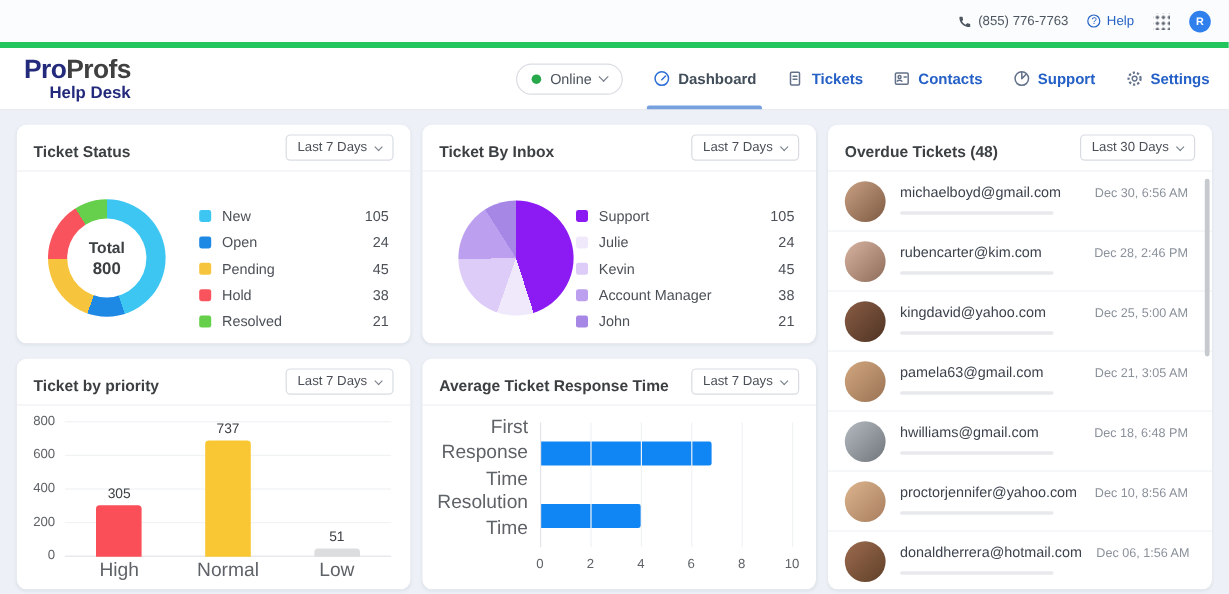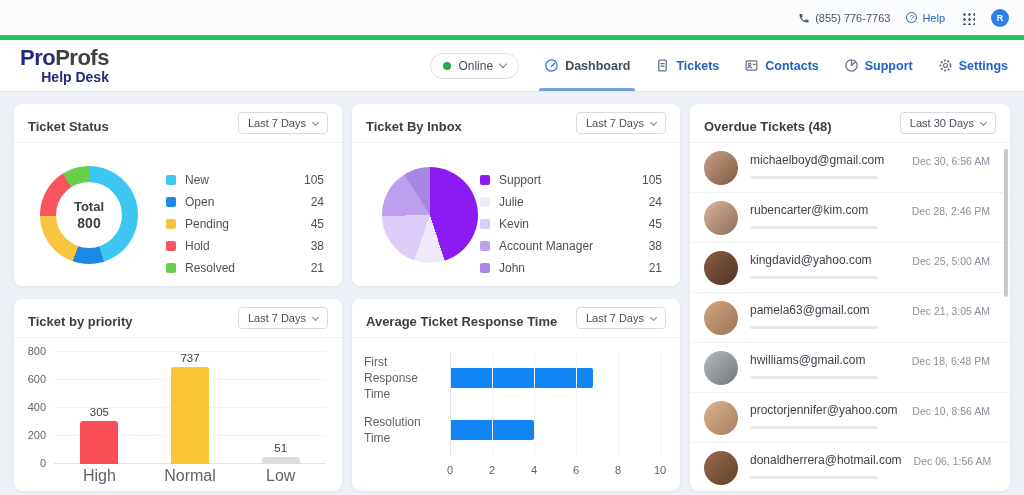--- a/index.html
+++ b/index.html
@@ -80,22 +80,22 @@
     justify-content:flex-end; height:100%; position:relative; z-index:1; }
   .bar-val { font-size:11.5px; color:#3c4043; margin-bottom:3px; }
   .vbar { width:38px; border-radius:3px 3px 0 0; }
   .cats { display:flex; height:24px; align-items:flex-end; padding-bottom:3px; }
   .cat { flex:1; text-align:center; font-size:16px; color:#5f6368; }
 
   
   .resp-body { flex:1; display:flex; padding:14px 20px 0 12px; }
   .resp-lcol { width:86px; position:relative; height:104px; flex-shrink:0; }
   .resp-lbl { position:absolute; right:10px; width:76px; height:40px; display:flex;
-    align-items:center; justify-content:flex-end; 
-    font-size:12px; color:#5f6368; line-height:1.35; }
+    align-items:center; justify-content:flex-end; text-align:right;
+    font-size:16px; color:#5f6368; line-height:1.35; }
   .hplot { flex:1; position:relative; height:104px; }
   .vline { position:absolute; top:0; bottom:0; width:1px; background:#f1f2f4; }
   .vline.zero { background:#e2e4e8; }
   .hbar { position:absolute; left:0; height:20px; background:#1086f5; border-radius:0 2px 2px 0; }
   .xtick { position:absolute; top:112px; transform:translateX(-50%); font-size:11px; color:#5f6368; }
 
   
   .od-body { flex:1; position:relative; overflow:hidden; }
   .od-row { display:flex; gap:12px; padding:8px 20px 7px 14px; border-bottom:1px solid #f1f2f4; cursor:pointer; }
   .od-row:last-child { border-bottom:none; }

